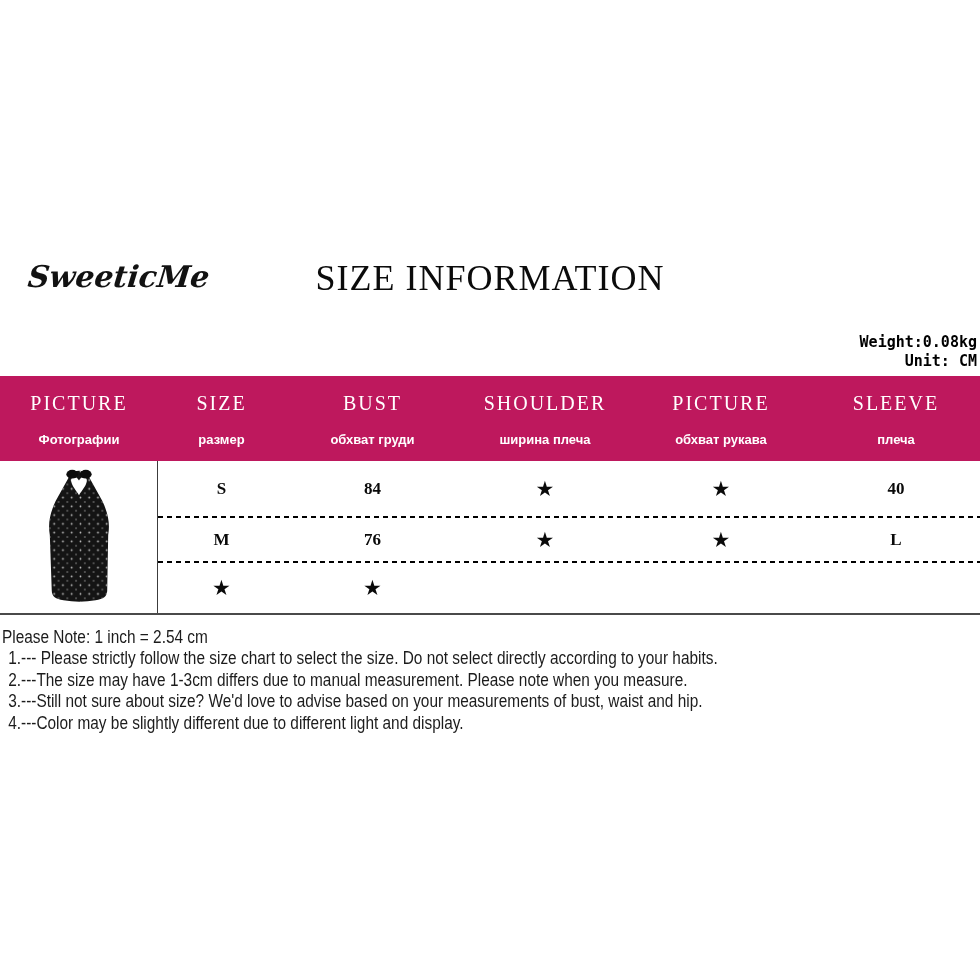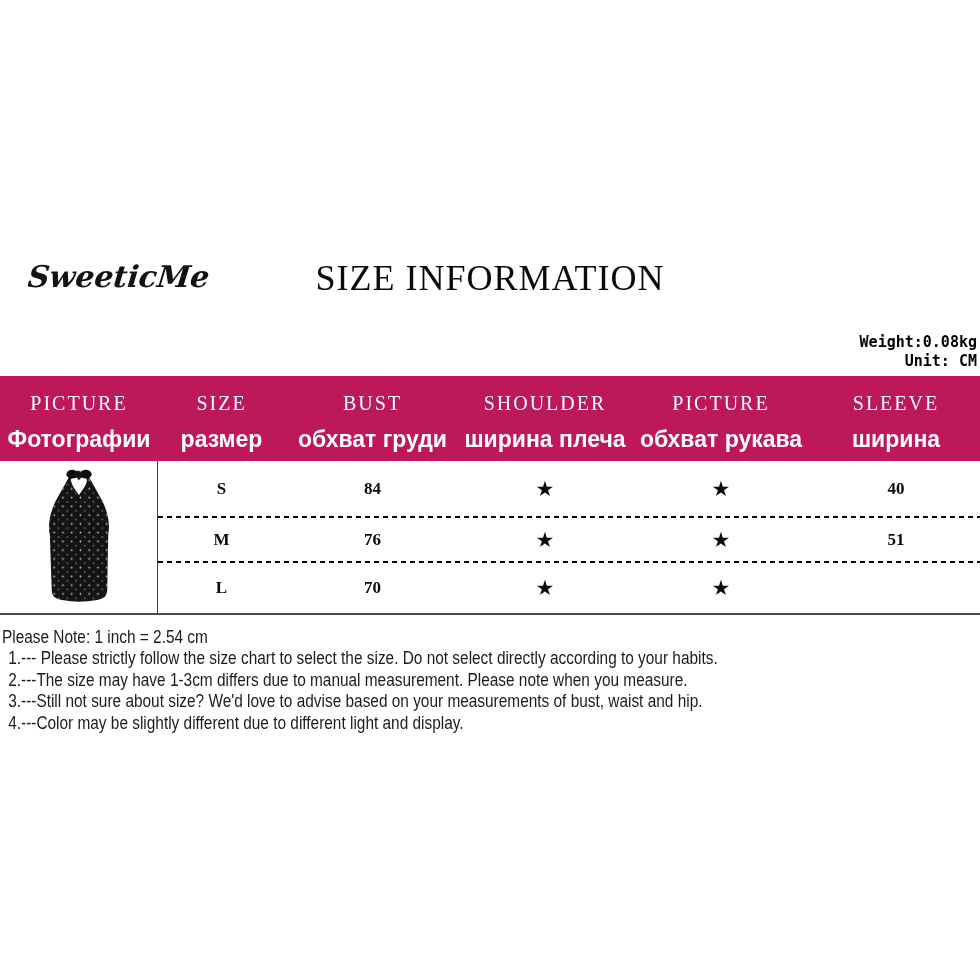--- a/index.html
+++ b/index.html
@@ -56,21 +56,21 @@
     padding-top: 17px; gap: 18px;
     overflow: hidden;
   }
   .hen {
     font-family: "Liberation Serif", serif;
     font-size: 20px; line-height: 20px; letter-spacing: 2px;
     white-space: nowrap;
   }
   .hru {
     font-family: "Liberation Sans", sans-serif;
-    font-weight: 700; font-size: 23px; line-height: 17px;
+    font-weight: 700; font-size: 13px; line-height: 17px;
     white-space: nowrap;
   }
 
   .tbody {
     position: relative;
     display: grid;
     grid-template-columns: 158px 127px 175px 170px 182px 168px;
     grid-template-rows: 56px 45px 51px;
     border-bottom: 2px solid #4a4a4a;
     background: #ffffff;
@@ -138,21 +138,21 @@
       <div class="hcell">
         <span class="hen">SHOULDER</span>
         <span class="hru">ширина плеча</span>
       </div>
       <div class="hcell">
         <span class="hen">PICTURE</span>
         <span class="hru">обхват рукава</span>
       </div>
       <div class="hcell">
         <span class="hen">SLEEVE</span>
-        <span class="hru">ширина</span>
+        <span class="hru">плеча</span>
       </div>
     </div>
 
     <div class="tbody">
 
       <div class="picture-cell">
         <svg width="72" height="138" viewBox="0 0 74 140" role="img" aria-label="Black studded halter-neck crop top">
           <defs>
             <pattern id="dots" width="9" height="9" patternUnits="userSpaceOnUse">
               <circle cx="2.5" cy="2.5" r="0.9" fill="#e8e8e8" opacity="0.85"></circle>
@@ -170,24 +170,22 @@
       <div class="bcell">S</div>
       <div class="bcell">84</div>
       <div class="bcell star-cell">★</div>
       <div class="bcell star-cell">★</div>
       <div class="bcell">40</div>
 
       <div class="bcell">M</div>
       <div class="bcell">76</div>
       <div class="bcell star-cell">★</div>
       <div class="bcell star-cell">★</div>
-      <div class="bcell">51</div>
 
       <div class="bcell">L</div>
-      <div class="bcell">70</div>
       <div class="bcell star-cell">★</div>
       <div class="bcell star-cell">★</div>
 
       <div class="dash-line dash-1"></div>
       <div class="dash-line dash-2"></div>
     </div>
   </div>
 
   <div class="notes">
     <div class="note-intro">Please Note: 1 inch = 2.54 cm</div>

